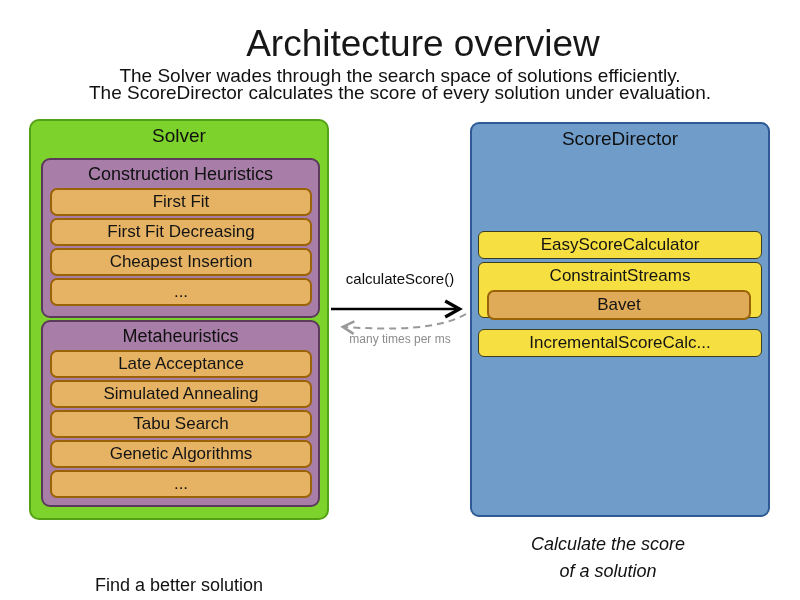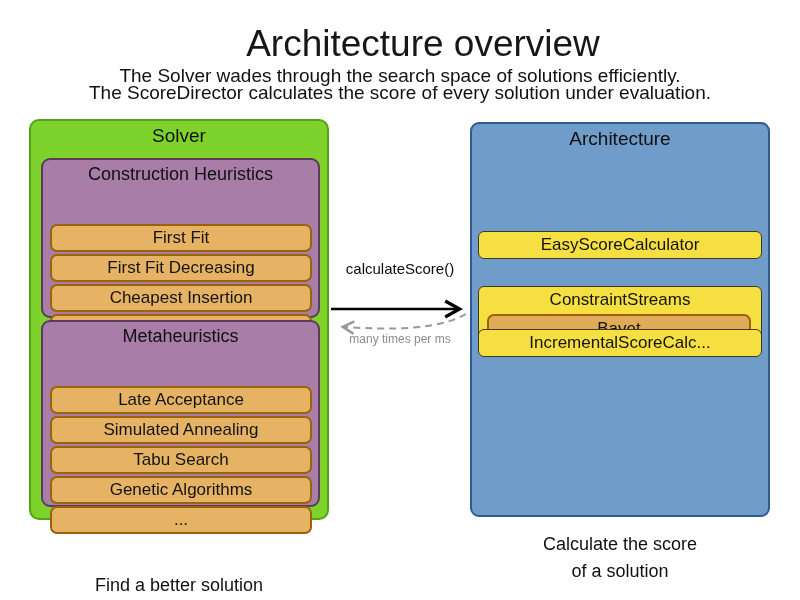--- a/index.html
+++ b/index.html
@@ -27,47 +27,47 @@
     position:absolute;left:10px;width:279px;
     background:#a87ea8;border:2px solid #5c3a5c;border-radius:9px;
   }
   #group-construction{top:37px;height:160px;}
   #group-metaheuristics{top:199px;height:187px;}
   .group-title{width:100%;text-align:center;font-size:18px;line-height:26px;padding-top:1px;color:#101010;}
 
   .algo-item{
     position:absolute;left:7px;width:262px;height:28px;
     background:#e6b364;border:2px solid #9a6308;border-radius:7px;
-    font-size:17px;line-height:24px;text-align:center;color:#141414;margin-top:36px;
+    font-size:17px;line-height:24px;text-align:center;color:#141414;
   }
 
   
   #scoredirector-box{
     left:470px;top:122px;width:300px;height:395px;
     background:#6f9cc9;border:2px solid #2f5a96;border-radius:9px;
   }
   .calc-item{
     position:absolute;left:6px;width:284px;height:28px;
     background:#f6df41;border:1.5px solid #3c3c1e;border-radius:6px;
     font-size:17px;line-height:25px;text-align:center;color:#141414;
   }
-  #calc-constraintstreams{height:56px;margin-top:24px;}
+  #calc-constraintstreams{height:56px;}
   #calc-bavet{
     position:absolute;left:8px;top:27px;width:264px;height:30px;
     background:#e0ab59;border:2px solid #9a6308;border-radius:7px;
     font-size:17px;line-height:26px;text-align:center;color:#141414;
   }
 
   
-  #call-label{left:330px;top:260px;width:140px;text-align:center;font-size:15px;color:#0d0d0d;}
+  #call-label{left:330px;top:270px;width:140px;text-align:center;font-size:15px;color:#0d0d0d;}
   #freq-label{left:330px;top:332px;width:140px;text-align:center;font-size:12px;color:#8c8c8c;}
 
   
   #solver-caption{left:29px;top:532px;width:300px;font-size:18px;line-height:24px;margin-top:41px;}
-  #scoredirector-caption{left:470px;top:531px;width:300px;font-size:18px;line-height:27px;}
+  #scoredirector-caption{left:458px;top:531px;width:300px;font-size:18px;line-height:27px;font-style:italic;}
 
   #arrows-svg{position:absolute;left:0;top:0;pointer-events:none;}
 </style>
 </head>
 <body>
 
 <div id="canvas">
 
   <div class="abs ctr" id="main-title">Architecture overview</div>
   <div class="abs ctr subtitle" id="subtitle-1">The Solver wades through the search space of solutions efficiently.</div>
@@ -88,21 +88,21 @@
       <div class="group-title">Metaheuristics</div>
       <div class="algo-item" style="top:28px">Late Acceptance</div>
       <div class="algo-item" style="top:58px">Simulated Annealing</div>
       <div class="algo-item" style="top:88px">Tabu Search</div>
       <div class="algo-item" style="top:118px">Genetic Algorithms</div>
       <div class="algo-item" style="top:148px">...</div>
     </div>
   </div>
 
   <div class="abs" id="scoredirector-box">
-    <div class="box-title">Architecture</div>
+    <div class="box-title">ScoreDirector</div>
 
     <div class="calc-item" style="top:107px">EasyScoreCalculator</div>
 
     <div class="calc-item" id="calc-constraintstreams" style="top:138px">
       <span>ConstraintStreams</span>
       <div id="calc-bavet">Bavet</div>
     </div>
 
     <div class="calc-item" style="top:205px">IncrementalScoreCalc...</div>
   </div>

